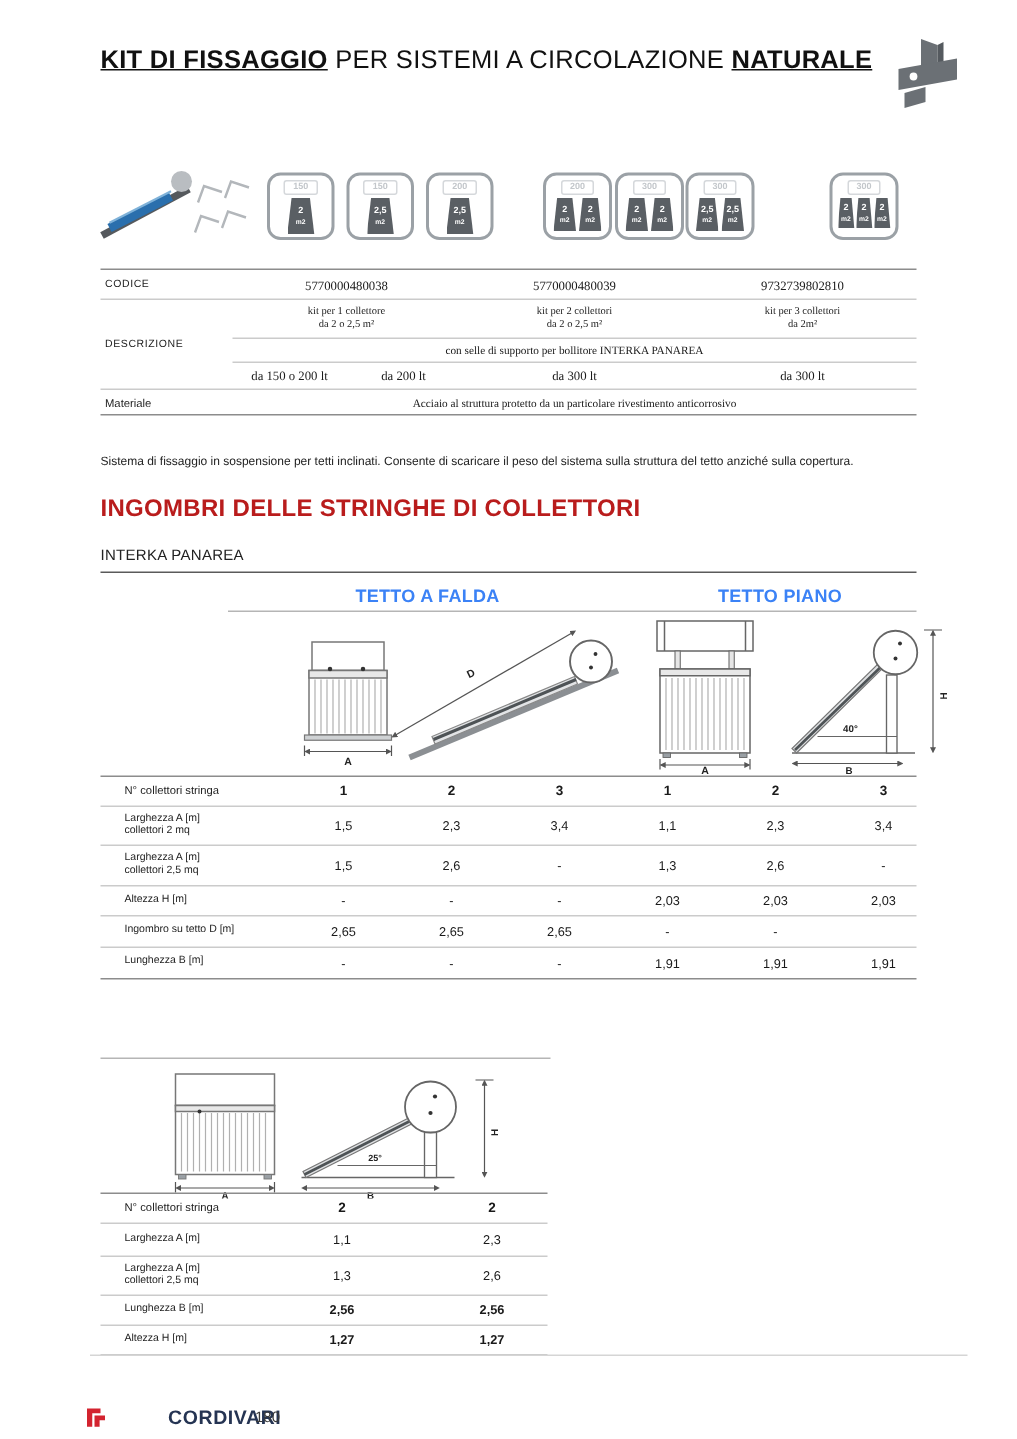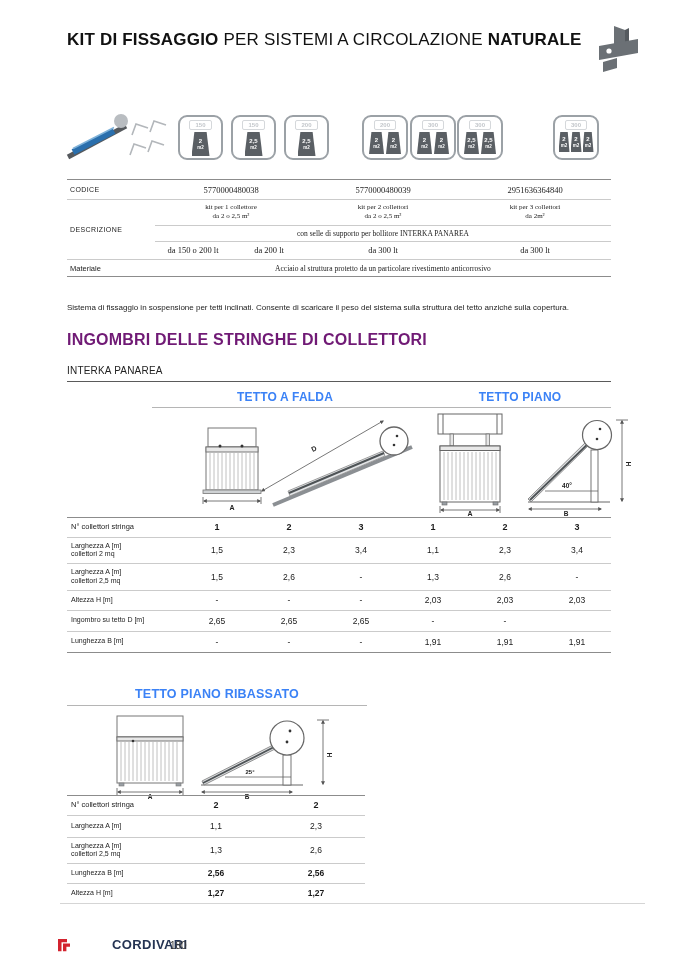--- a/index.html
+++ b/index.html
@@ -2,21 +2,21 @@
 <html><head>
 <meta charset="utf-8">
 <style>
   html,body{margin:0;padding:0;background:#fff;}
   body{font-family:"Liberation Sans",sans-serif;color:#1a1a1a;}
   .page{position:relative;width:678px;height:959px;background:#fff;overflow:hidden;}
   .abs{position:absolute;}
 
   
   .title{left:67px;top:30px;font-size:17px;letter-spacing:.2px;color:#111;}
-  .title .b{font-weight:700;}
+  .title .b{font-weight:700;text-decoration:underline;}
 
   
   .seclabel{font-size:10.5px;color:#222;border-bottom:1px solid #5a5a5a;padding-bottom:5px;letter-spacing:.2px;}
 
   
   .kitbox{position:absolute;top:115px;height:45px;width:45px;border:2px solid #9ba1a6;border-radius:9px;background:#fff;box-sizing:border-box;display:flex;flex-direction:column;align-items:center;padding-top:3px;}
   .kitbox .pill{font-size:6px;font-weight:700;color:#c3c7cb;border:1px solid #d5d8db;border-radius:2px;padding:0 5px;height:8px;line-height:8px;}
   .kitbox .weights{display:flex;gap:2px;margin-top:2px;align-items:flex-end;}
   .weight{background:#5a5f64;color:#fff;clip-path:polygon(16% 0,84% 0,100% 100%,0 100%);display:flex;flex-direction:column;align-items:center;justify-content:center;font-weight:700;}
   .w-lg{width:18px;height:24px;}
@@ -28,28 +28,28 @@
   
   .spec{left:67px;top:179px;width:544px;height:97px;font-size:7px;}
   .hline{position:absolute;height:1px;background:#cbcbcb;}
   .hline.dark{background:#8c8c8c;}
   .spec .rowlabel{position:absolute;left:3px;color:#222;font-size:7px;letter-spacing:.4px;}
   .spec .cell{position:absolute;text-align:center;font-family:Liberation Serif, serif;}
   .pre{white-space:pre-line;}
 
   
   .intro{left:67px;top:303px;width:560px;font-size:8px;color:#222;white-space:nowrap;}
-  .h2{left:67px;top:331px;font-size:16px;font-weight:700;color:#701a75;letter-spacing:.2px;}
+  .h2{left:67px;top:331px;font-size:16px;font-weight:700;color:#b91c1c;letter-spacing:.2px;}
 
   
   .dhead{font-size:12px;font-weight:700;text-align:center;color:#3b82f6;letter-spacing:.2px;}
 
   
   .mtable{position:absolute;}
-  .trow{position:absolute;left:4px;width:100%;display:flex;align-items:center;box-sizing:border-box;}
+  .trow{position:absolute;left:16px;width:100%;display:flex;align-items:center;box-sizing:border-box;}
   .trow .lbl{font-size:7px;line-height:8.5px;color:#222;box-sizing:border-box;white-space:pre-line;}
   .trow .v{text-align:center;font-size:8.5px;color:#1a1a1a;}
   .trow.head .v{font-weight:700;font-size:9px;}
   .t1 .lbl{width:110px;padding-right:4px;}
   .t1 .v{width:72px;}
   .t2 .lbl{width:95px;padding-right:4px;}
   .t2 .v{width:100px;}
 
   .footer-rule{left:60px;top:903px;width:585px;height:1px;background:#d5d5d5;}
   .brand{left:57px;top:937px;display:flex;align-items:center;gap:5px;}
@@ -177,21 +177,21 @@
     <div class="hline dark" style="left:0;top:0;width:544px;"></div>
     <div class="hline" style="left:0;top:20px;width:544px;"></div>
     <div class="hline" style="left:88px;top:46px;width:456px;"></div>
     <div class="hline" style="left:88px;top:62px;width:456px;"></div>
     <div class="hline" style="left:0;top:80px;width:544px;"></div>
     <div class="hline dark" style="left:0;top:97px;width:544px;"></div>
 
     <div class="rowlabel" style="top:7px;">CODICE</div>
     <div class="cell" style="left:88px;top:6px;width:152px;font-size:8.5px;">5770000480038</div>
     <div class="cell" style="left:240px;top:6px;width:152px;font-size:8.5px;">5770000480039</div>
-    <div class="cell" style="left:392px;top:6px;width:152px;font-size:8.5px;">2951636364840</div>
+    <div class="cell" style="left:392px;top:6px;width:152px;font-size:8.5px;">9732739802810</div>
 
     <div class="rowlabel" style="top:47px;">DESCRIZIONE</div>
     <div class="cell pre" style="left:88px;top:24px;width:152px;line-height:8.5px;">kit per 1 collettore
 da 2 o 2,5 m²</div>
     <div class="cell pre" style="left:240px;top:24px;width:152px;line-height:8.5px;">kit per 2 collettori
 da 2 o 2,5 m²</div>
     <div class="cell pre" style="left:392px;top:24px;width:152px;line-height:8.5px;">kit per 3 collettori
 da 2m²</div>
 
     <div class="cell" style="left:88px;top:50px;width:456px;font-size:7.5px;">con selle di supporto per bollitore INTERKA PANAREA</div>
@@ -344,21 +344,20 @@
       <span class="lbl">Lunghezza B [m]</span>
       <span class="v">-</span>
       <span class="v">-</span>
       <span class="v">-</span>
       <span class="v">1,91</span>
       <span class="v">1,91</span>
       <span class="v">1,91</span>
     </div>
   </div>
 
-  <div class="abs dhead" style="left:67px;top:687px;width:300px;font-size:12.5px;">TETTO PIANO RIBASSATO</div>
   <div class="abs hline" style="left:67px;top:705px;width:300px;background:#b5b5b5;"></div>
 
   <svg class="abs" style="left:95px;top:711px;" width="250" height="88" viewBox="0 0 250 88">
     <defs>
         <marker id="ar3" viewBox="0 0 10 10" refX="7" refY="5" markerWidth="5" markerHeight="5" orient="auto-start-reverse">
           <path d="M0 0L10 5L0 10z" fill="#555"></path>
         </marker>
       </defs>
     <g stroke="#777" fill="#fff" stroke-width="1">
       <rect x="22" y="5" width="66" height="21"></rect>

